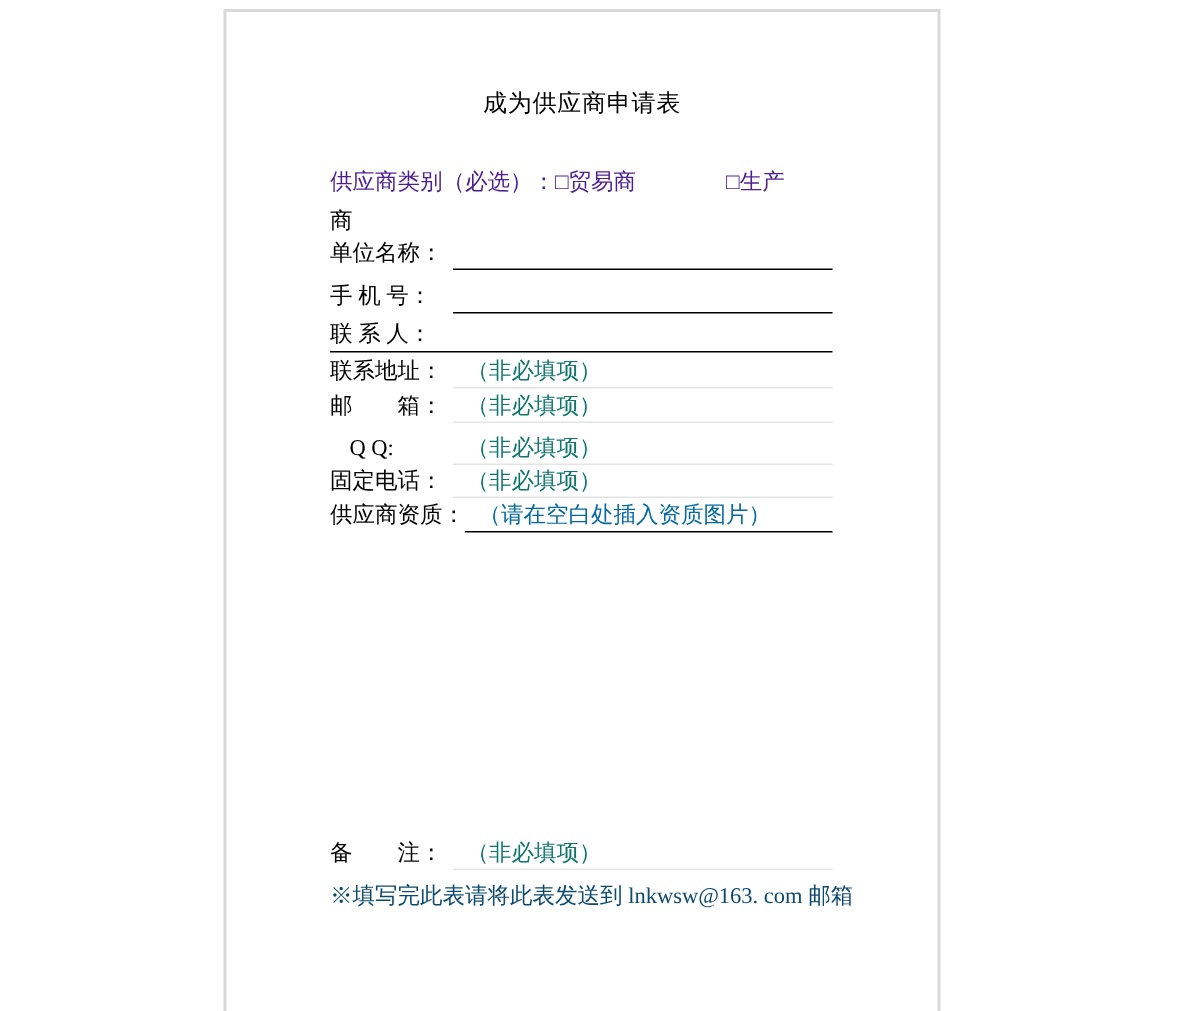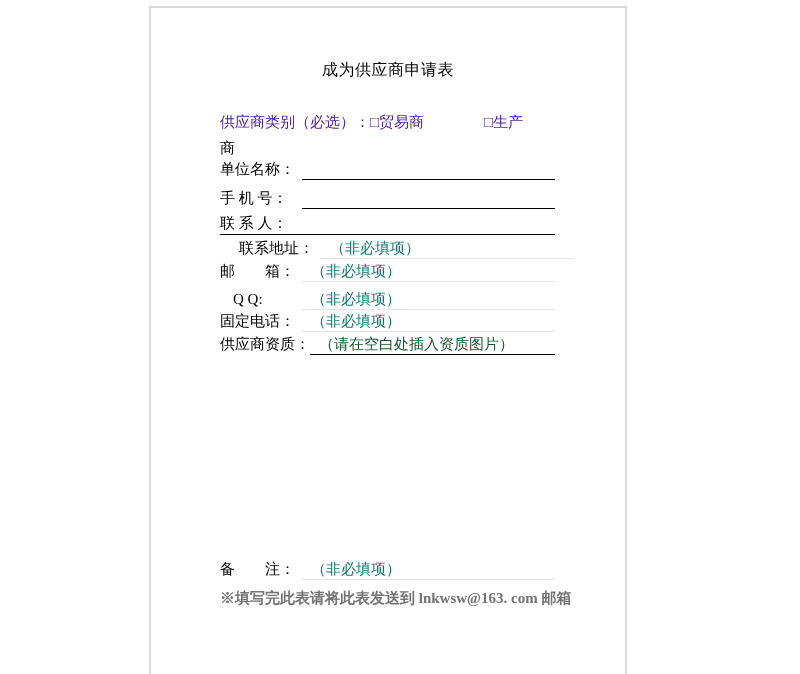--- a/index.html
+++ b/index.html
@@ -63,39 +63,39 @@
     flex: 1;
     border-bottom: 1px solid #000000;
     padding-left: 9px;
     white-space: pre;
     overflow: hidden;
   }
   .row.optional .field {
     border-bottom-color: #e4e4e4;
     color: #0f766e;
   }
-  .row.qualification .field { color: #14532d; }
+  .row.qualification .field { color: #0369a1; }
   .row.qq .label { padding-left: 13px; }
   .r-company { top: 151px; }
   .r-mobile  { top: 180px; }
   .r-contact { top: 205px; flex-direction: column; }
-  .r-address { top: 230px; margin-left: 19px; }
+  .r-address { top: 230px; }
   .r-email   { top: 253px; }
   .r-qq      { top: 281px; }
   .r-tel     { top: 303px; }
   .r-qual    { top: 326px; }
   .r-remark  { top: 551px; }
   .footnote {
     position: absolute;
     left: 69px; top: 580px;
     width: 390px;
     font-size: 15px;
     line-height: 21px;
-    font-weight: bold;
-    color: #737373;
+    font-weight: normal;
+    color: #0c4a6e;
     white-space: pre;
   }
 </style>
 </head>
 <body>
 
 <div class="page">
 
   <div class="title">成为供应商申请表</div>
 

